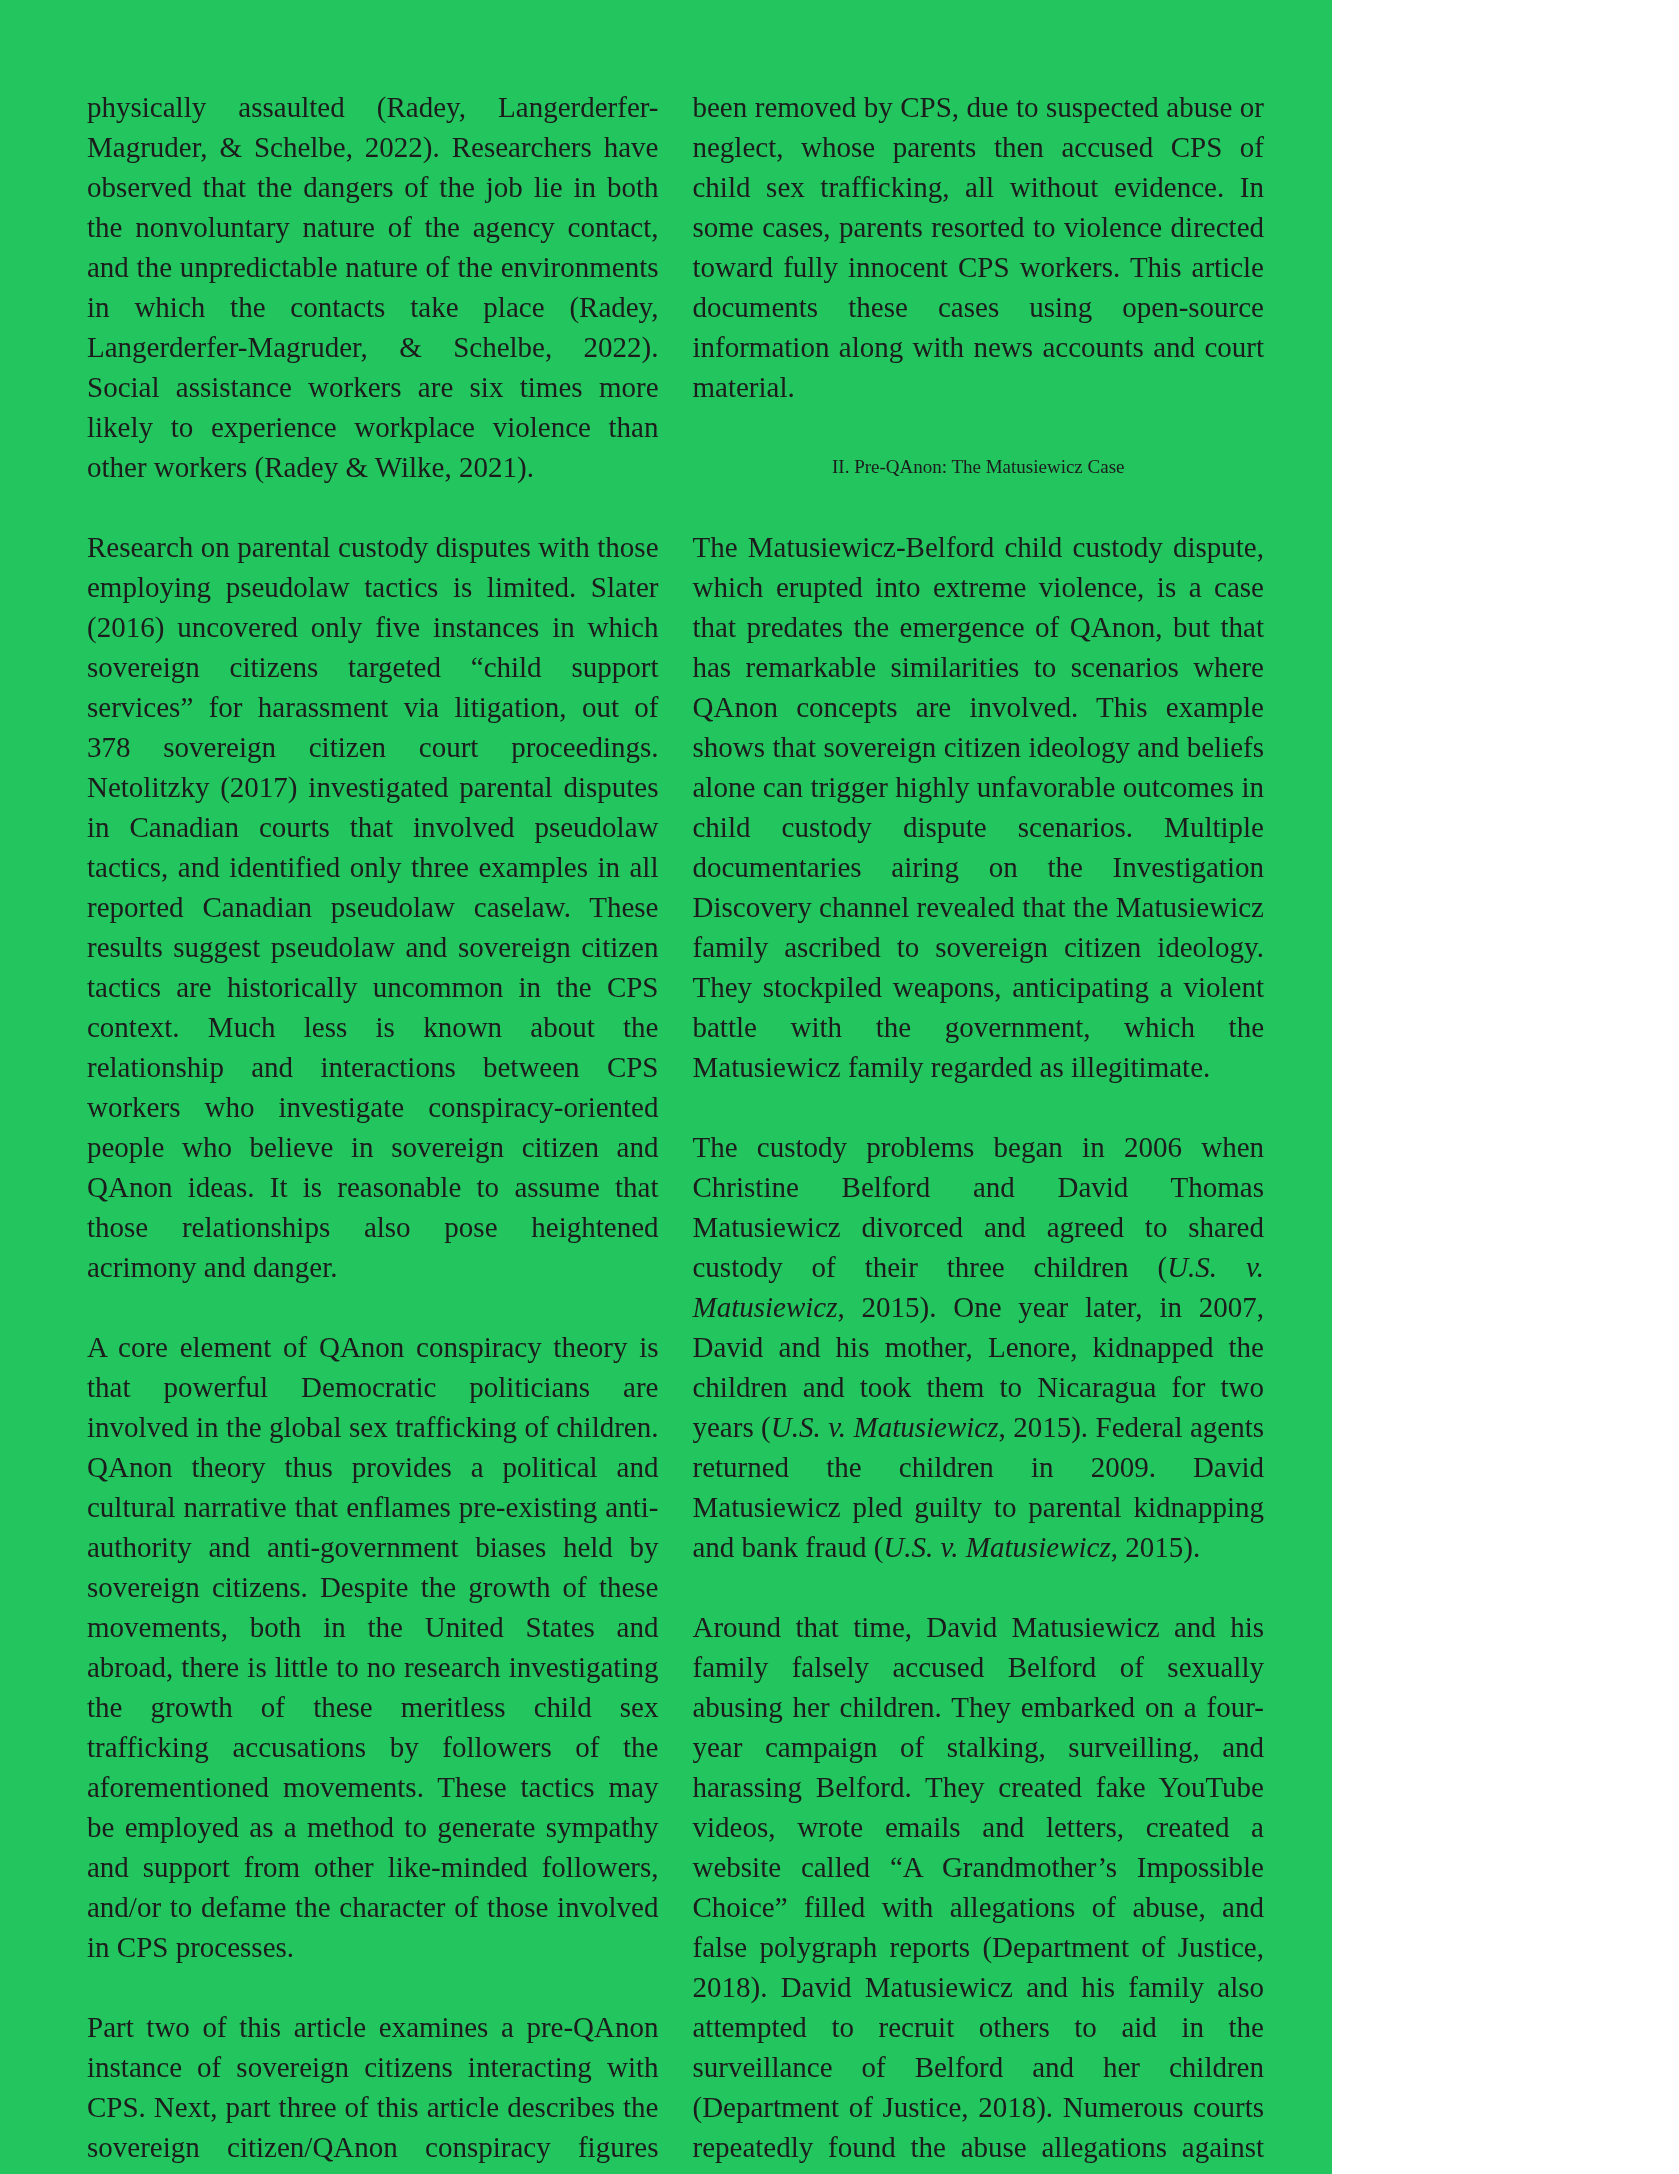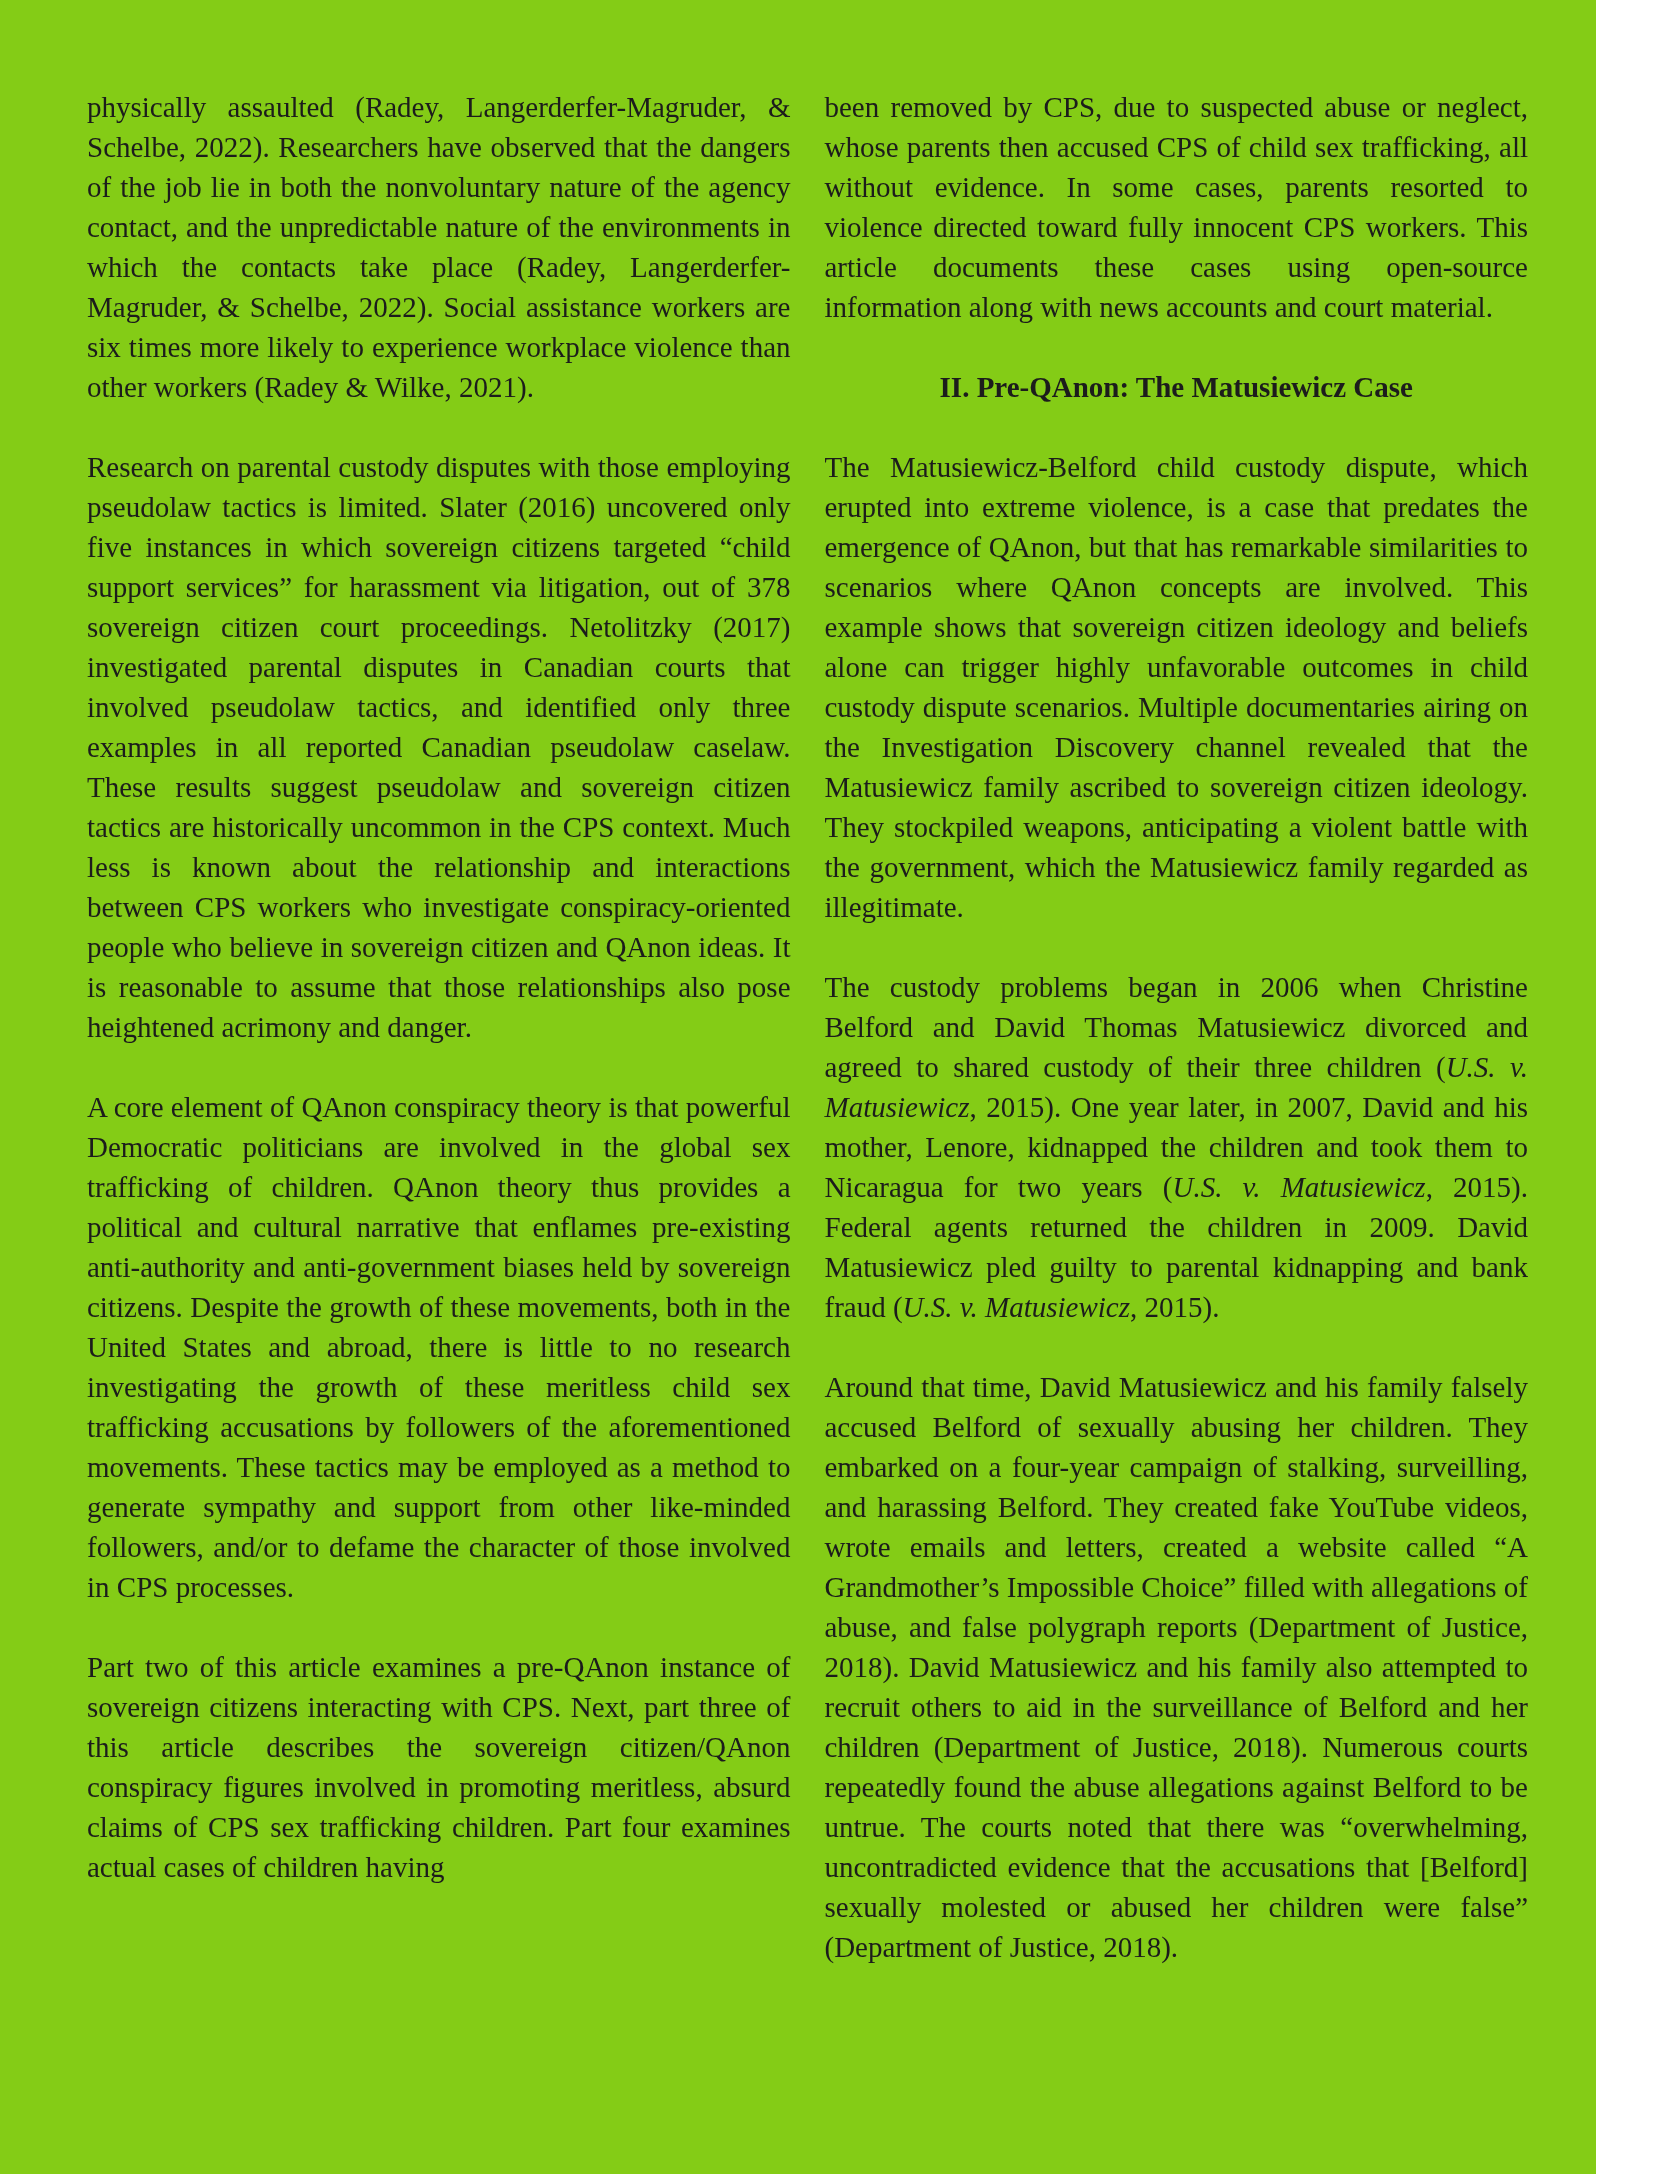--- a/index.html
+++ b/index.html
@@ -2,23 +2,23 @@
 <html style="font-size:15px"><head>
 <meta charset="utf-8">
 <style>
   html, body {
     margin: 0;
     padding: 0;
     background: #ffffff;
   }
   .page {
     position: relative;
-    width: 1596px;
+    width: 1332px;
     height: 2174px;
-    background: #84cc16;
+    background: #22c55e;
     color: #1c1c1c;
     font-family: "Liberation Serif", "DejaVu Serif", serif;
     overflow: hidden;
   }
   .content {
     position: absolute;
     top: 87px;
     left: 87px;
     right: 68px;
     display: flex;
@@ -30,23 +30,23 @@
   }
   .col p {
     margin: 0 0 40px 0;
     font-size: 29px;
     line-height: 40px;
     text-align: justify;
   }
   .col p:last-child { margin-bottom: 10px; }
   .section-heading {
     margin: 0 0 40px 0;
-    font-size: 29px;
+    font-size: 19px;
     line-height: 40px;
-    font-weight: bold;
+    font-weight: normal;
     text-align: center;
   }
   em { font-style: italic; }
 
   .page-footer {
     position: absolute;
     left: 0;
     right: 0;
     top: 2074px;
     bottom: 0;

